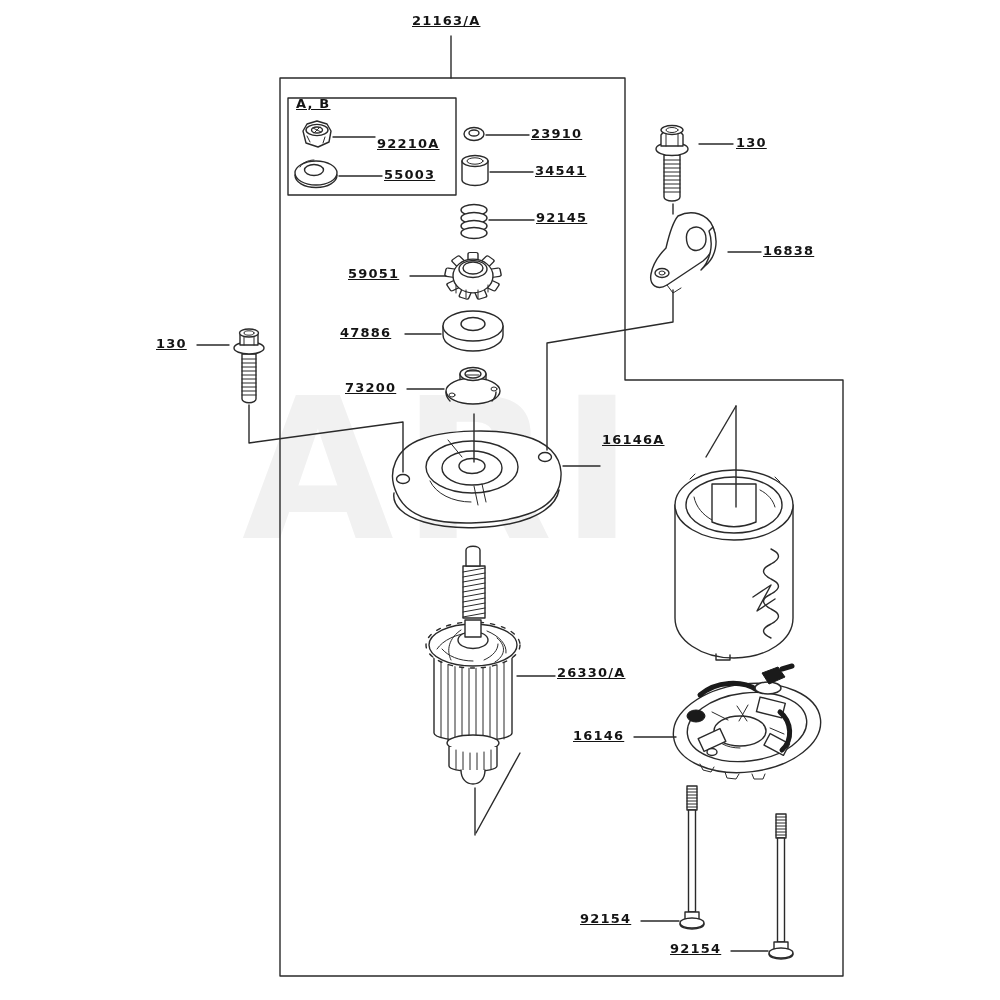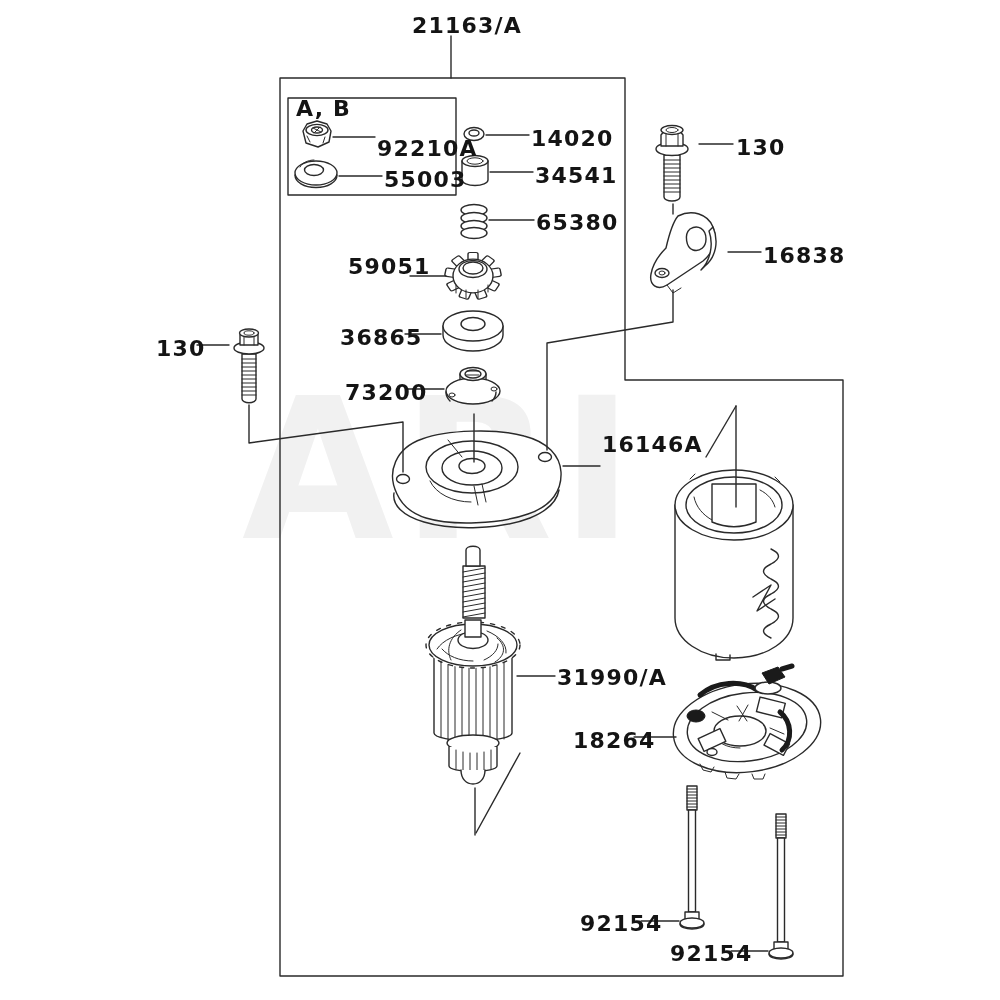--- a/index.html
+++ b/index.html
@@ -1,22 +1,22 @@
 <!DOCTYPE html>
 <html><head>
 <meta charset="utf-8">
 <style>
   html,body{margin:0;padding:0;background:#fff;}
   .stage{position:relative;width:1000px;height:1000px;background:#fff;overflow:hidden;
          font-family:"DejaVu Sans","Liberation Sans",sans-serif;}
   .watermark{position:absolute;left:242px;top:372px;font-size:196px;font-weight:bold;
              line-height:1;letter-spacing:8px;color:#f1f1f1;z-index:0;user-select:none;}
   svg.art{position:absolute;left:0;top:0;z-index:1;}
-  .lbl{position:absolute;z-index:2;font-size:22px;font-weight:bold;letter-spacing:1.2px;
-       color:#141414;white-space:nowrap;}
+  .lbl{position:absolute;z-index:2;font-size:13px;font-weight:bold;letter-spacing:1.2px;
+       color:#141414;white-space:nowrap;text-decoration:underline;}
   svg .ln{fill:none;stroke:#2a2a2a;stroke-width:1.4;stroke-linecap:round;stroke-linejoin:round;}
   svg .fw{fill:#ffffff;stroke:#2a2a2a;stroke-width:1.4;stroke-linecap:round;stroke-linejoin:round;}
   svg .thin{fill:none;stroke:#2a2a2a;stroke-width:1;stroke-linecap:round;}
   svg .blk{fill:#1a1a1a;stroke:#1a1a1a;stroke-width:1;}
   svg .wire{fill:none;stroke:#1a1a1a;stroke-width:5;stroke-linecap:round;}
 </style>
 </head>
 <body>
 
 <div class="stage">
@@ -233,28 +233,28 @@
       <line class="ln" x1="634" y1="737" x2="676" y2="737"></line>
       <line class="ln" x1="641" y1="921" x2="679" y2="921"></line>
       <line class="ln" x1="731" y1="951" x2="768" y2="951"></line>
     </g>
   </svg>
 
   <div class="lbl" style="left:412px;top:13px">21163/A</div>
   <div class="lbl" style="left:296px;top:96px">A, B</div>
   <div class="lbl" style="left:377px;top:136px">92210A</div>
   <div class="lbl" style="left:384px;top:167px">55003</div>
-  <div class="lbl" style="left:531px;top:126px">14020</div>
+  <div class="lbl" style="left:531px;top:126px">23910</div>
   <div class="lbl" style="left:535px;top:163px">34541</div>
-  <div class="lbl" style="left:536px;top:210px">65380</div>
-  <div class="lbl" style="left:348px;top:254px">59051</div>
-  <div class="lbl" style="left:340px;top:325px">36865</div>
+  <div class="lbl" style="left:536px;top:210px">92145</div>
+  <div class="lbl" style="left:348px;top:266px">59051</div>
+  <div class="lbl" style="left:340px;top:325px">47886</div>
   <div class="lbl" style="left:345px;top:380px">73200</div>
   <div class="lbl" style="left:602px;top:432px">16146A</div>
-  <div class="lbl" style="left:557px;top:665px">31990/A</div>
-  <div class="lbl" style="left:573px;top:728px">18264</div>
+  <div class="lbl" style="left:557px;top:665px">26330/A</div>
+  <div class="lbl" style="left:573px;top:728px">16146</div>
   <div class="lbl" style="left:736px;top:135px">130</div>
   <div class="lbl" style="left:763px;top:243px">16838</div>
   <div class="lbl" style="left:156px;top:336px">130</div>
   <div class="lbl" style="left:580px;top:911px">92154</div>
   <div class="lbl" style="left:670px;top:941px">92154</div>
 
 </div>
 
 </body></html>

